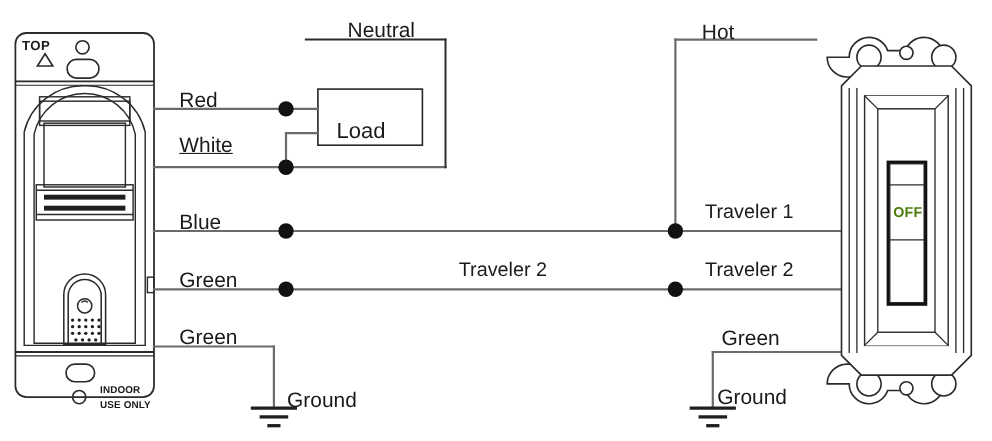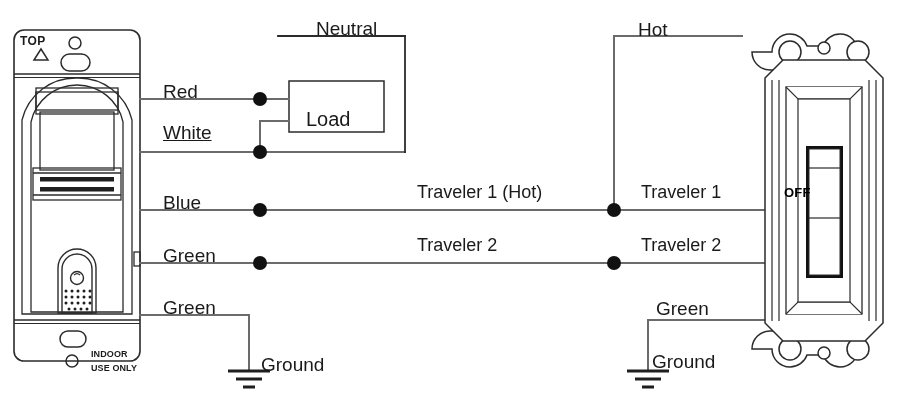--- a/index.html
+++ b/index.html
@@ -200,24 +200,23 @@
 
   <div class="lbl lbl-19" style="left:316px;top:8px;">Neutral</div>
   <div class="lbl lbl-19" style="left:638px;top:9px;">Hot</div>
 
   <div class="lbl lbl-19" style="left:163px;top:71px;text-align:center;">Red</div>
   <div class="lbl lbl-19" style="left:163px;top:112px;text-decoration:underline;">White</div>
   <div class="lbl lbl-19" style="left:163px;top:182px;">Blue</div>
   <div class="lbl lbl-19" style="left:163px;top:235px;">Green</div>
   <div class="lbl lbl-19" style="left:163px;top:287px;">Green</div>
 
-  <div class="lbl lbl-18" style="left:417px;top:183px;">Traveler 1 (Hot)</div>
   <div class="lbl lbl-18" style="left:641px;top:183px;">Traveler 1</div>
   <div class="lbl lbl-18" style="left:417px;top:236px;">Traveler 2</div>
   <div class="lbl lbl-18" style="left:641px;top:236px;">Traveler 2</div>
 
   <div class="lbl lbl-19" style="left:261px;top:344px;">Ground</div>
   <div class="lbl lbl-19" style="left:656px;top:288px;">Green</div>
   <div class="lbl lbl-19" style="left:652px;top:341px;">Ground</div>
 
-  <div class="lbl lbl-13" style="left:784px;top:186px;color:#000000;">OFF</div>
+  <div class="lbl lbl-13" style="left:812px;top:186px;color:#4d7c0f;">OFF</div>
 
 </div>
 
 </body></html>

